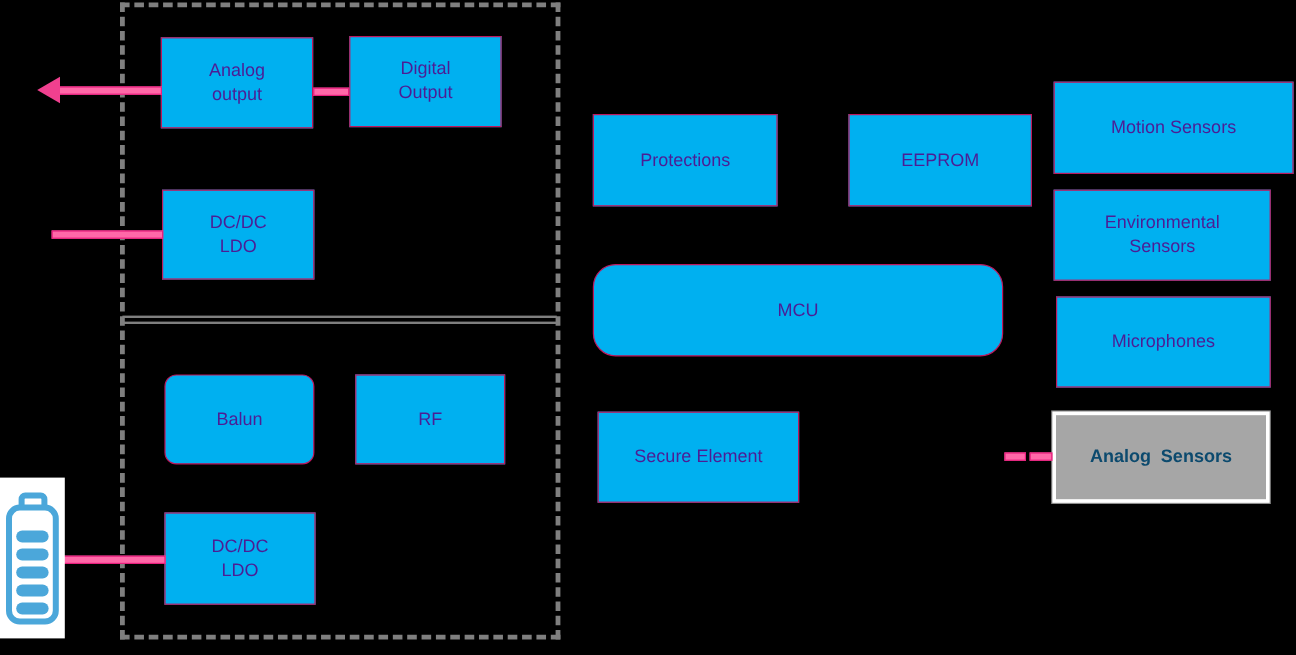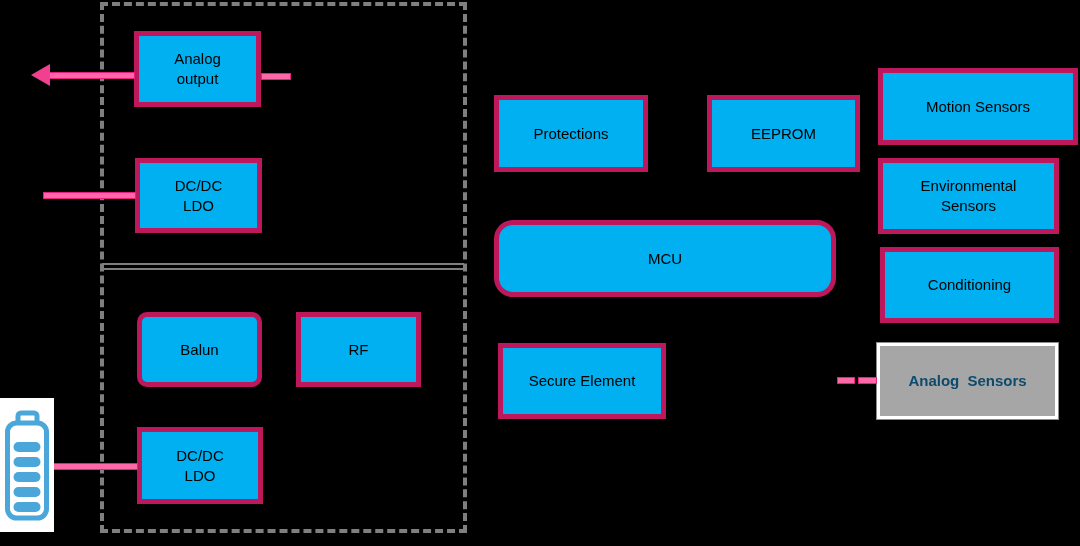--- a/index.html
+++ b/index.html
@@ -13,21 +13,21 @@
     box-sizing:border-box;border:4px dashed #7f7f7f;background:transparent;
   }
   .divider{
     position:absolute;left:102px;top:263px;width:362px;height:7px;
     box-sizing:border-box;border-top:2px solid #7f7f7f;border-bottom:2px solid #7f7f7f;
     background:transparent;
   }
   
   .box{
     position:absolute;box-sizing:border-box;
-    background:#00b0f0;border:5px solid #be185d;color:#000000;
+    background:#00b0f0;border:1px solid #be185d;color:#4c1d95;
     display:flex;flex-direction:column;align-items:center;justify-content:center;
     text-align:center;font-size:15px;line-height:1.32;
   }
   .box span{display:block;}
   
   .box.gray{
     background:#a6a6a6;border:3px solid #ffffff;box-shadow:0 0 0 1px #8c8c8c;
     color:#0c4a6e;font-weight:bold;word-spacing:4px;
   }
   
@@ -72,20 +72,24 @@
 
 <div class="stage">
 
   <div class="frame"></div>
   <div class="divider"></div>
 
   <div class="box b-analog-output">
     <span>Analog</span>
     <span>output</span>
   </div>
+  <div class="box b-digital-output">
+    <span>Digital</span>
+    <span>Output</span>
+  </div>
   <div class="box b-dcdc-ldo-top">
     <span>DC/DC</span>
     <span>LDO</span>
   </div>
   <div class="box b-balun">
     <span>Balun</span>
   </div>
   <div class="box b-rf">
     <span>RF</span>
   </div>
@@ -108,21 +112,21 @@
   </div>
 
   <div class="box b-motion-sensors">
     <span>Motion Sensors</span>
   </div>
   <div class="box b-environmental-sensors">
     <span>Environmental</span>
     <span>Sensors</span>
   </div>
   <div class="box b-microphones">
-    <span>Conditioning</span>
+    <span>Microphones</span>
   </div>
   <div class="box gray b-analog-sensors">
     <span>Analog Sensors</span>
   </div>
 
   <div class="pink c-digital-analog"></div>
   <div class="pink c-analog-out"></div>
   <div class="arrow-left"></div>
   <div class="pink c-ldo-top"></div>
   <div class="pink c-battery"></div>

